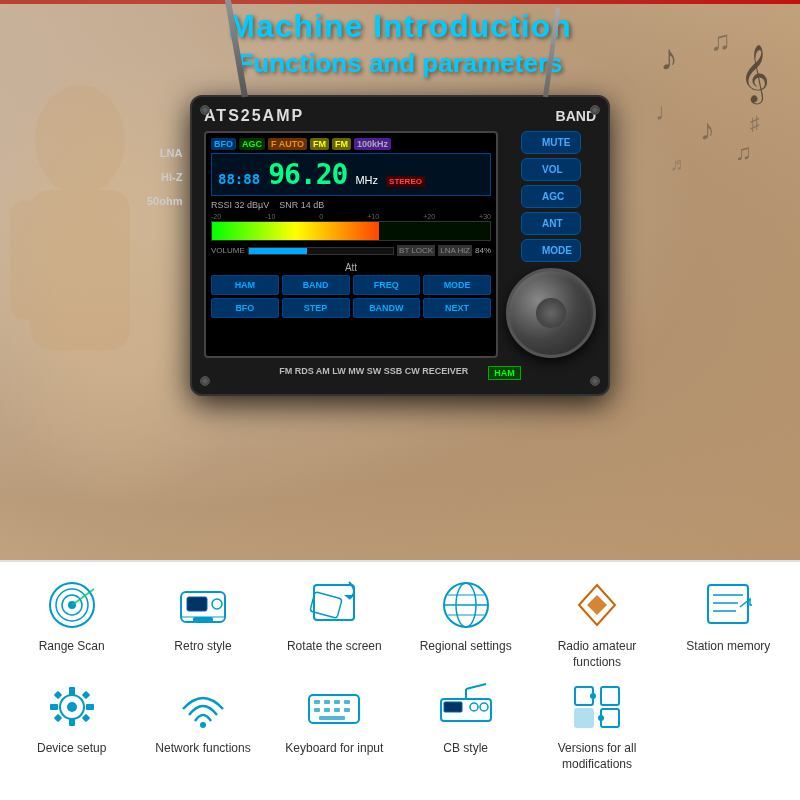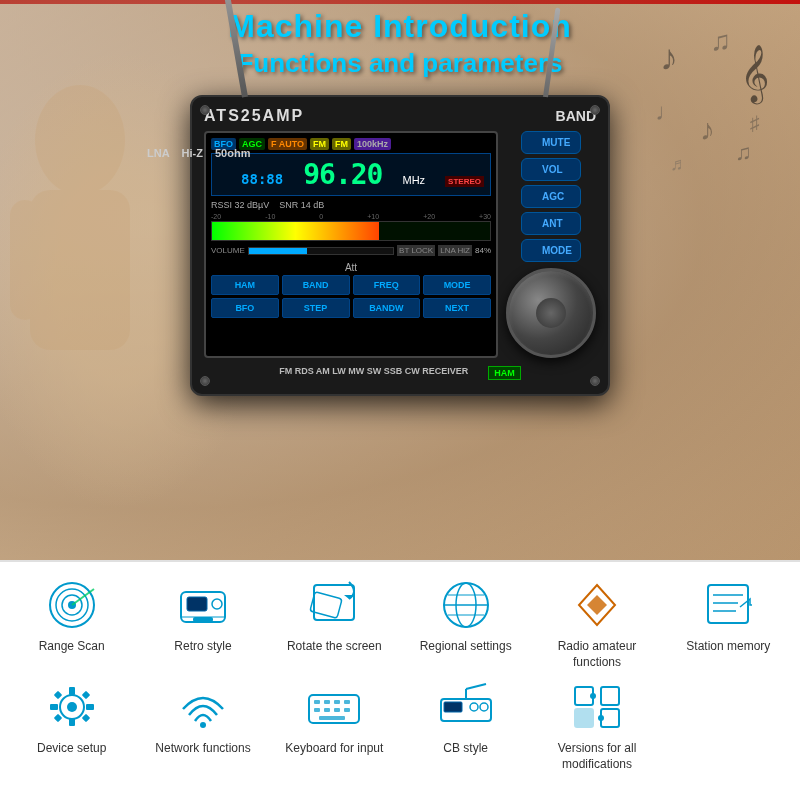--- a/index.html
+++ b/index.html
@@ -138,20 +138,21 @@
       font-size: 14px;
       font-weight: bold;
     }
 
     
     .side-labels {
       position: absolute;
       left: -45px;
       top: 50px;
       display: flex;
+      flex-direction: column;
       gap: 12px;
     }
 
     .side-label {
       color: #ccc;
       font-size: 11px;
       font-weight: bold;
       text-align: right;
     }
 
@@ -191,22 +192,21 @@
     .lcd-tag.yellow { background: #666600; color: #ffff00; }
     .lcd-tag.gray { background: #4c1d95; color: #aaa; }
 
     .lcd-freq-display {
       background: #001122;
       border: 1px solid #004488;
       padding: 4px 6px;
       margin-bottom: 4px;
       display: flex;
       align-items: baseline;
-      gap: 20px;
-      justify-content: flex-end;
+      gap: 8px;
     }
 
     .lcd-time {
       color: #00aaff;
       font-size: 14px;
       font-weight: bold;
       font-family: monospace;
     }
 
     .lcd-freq {

